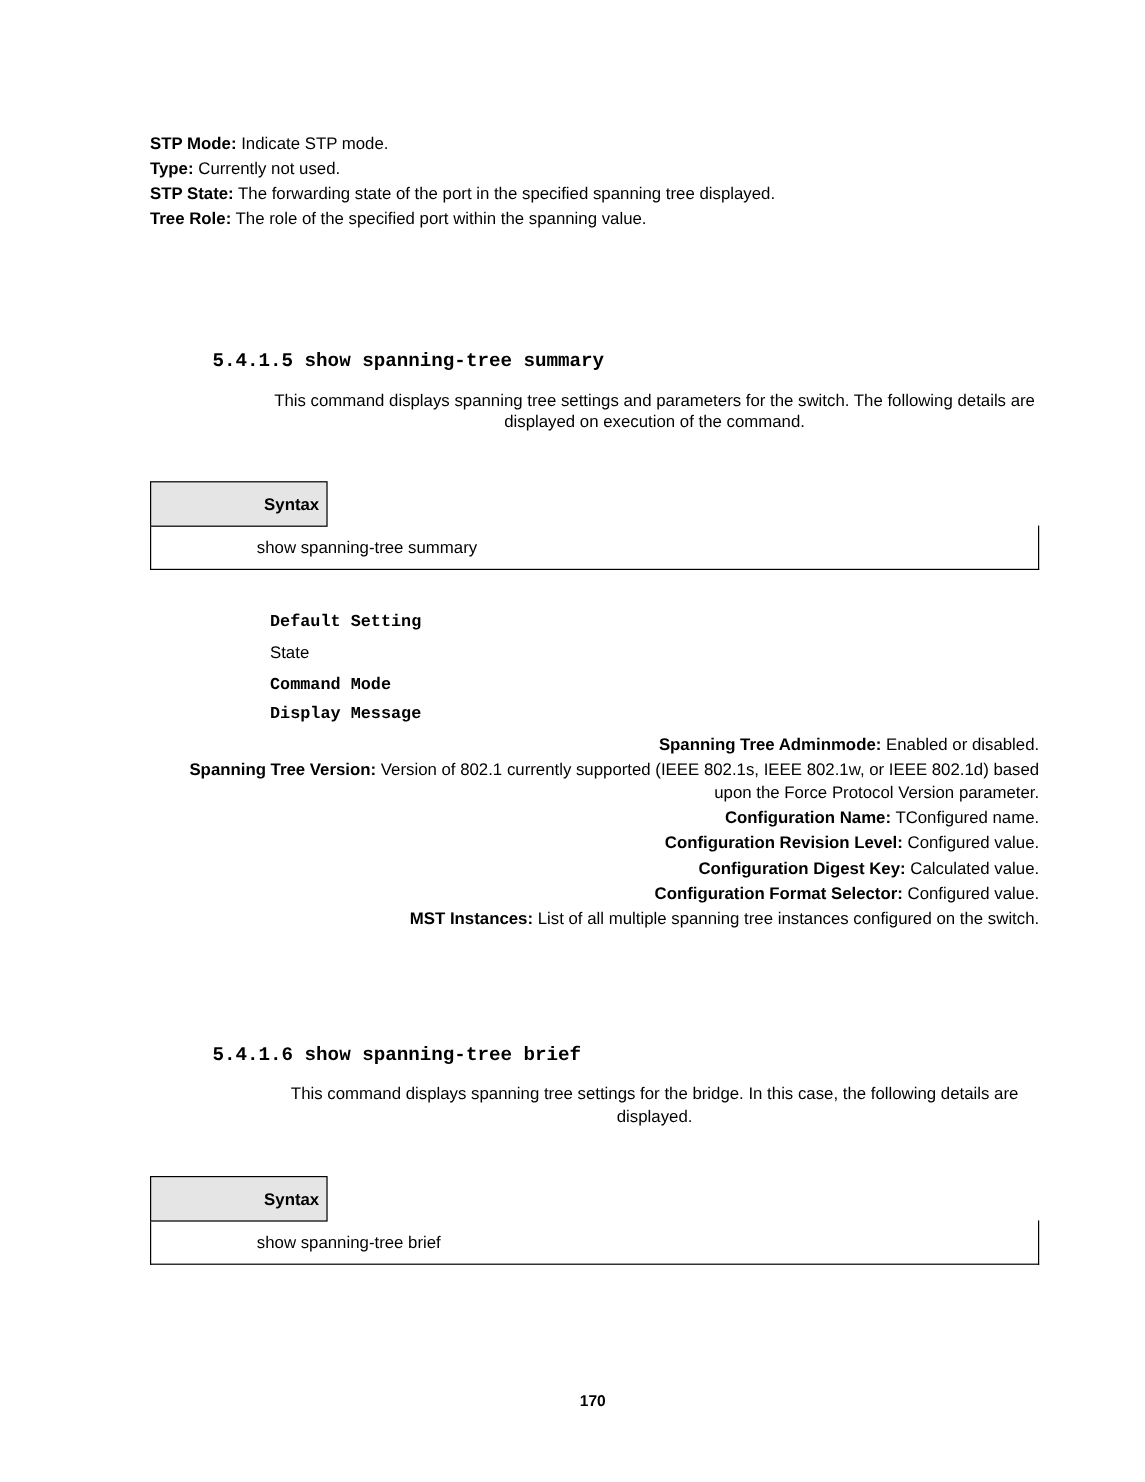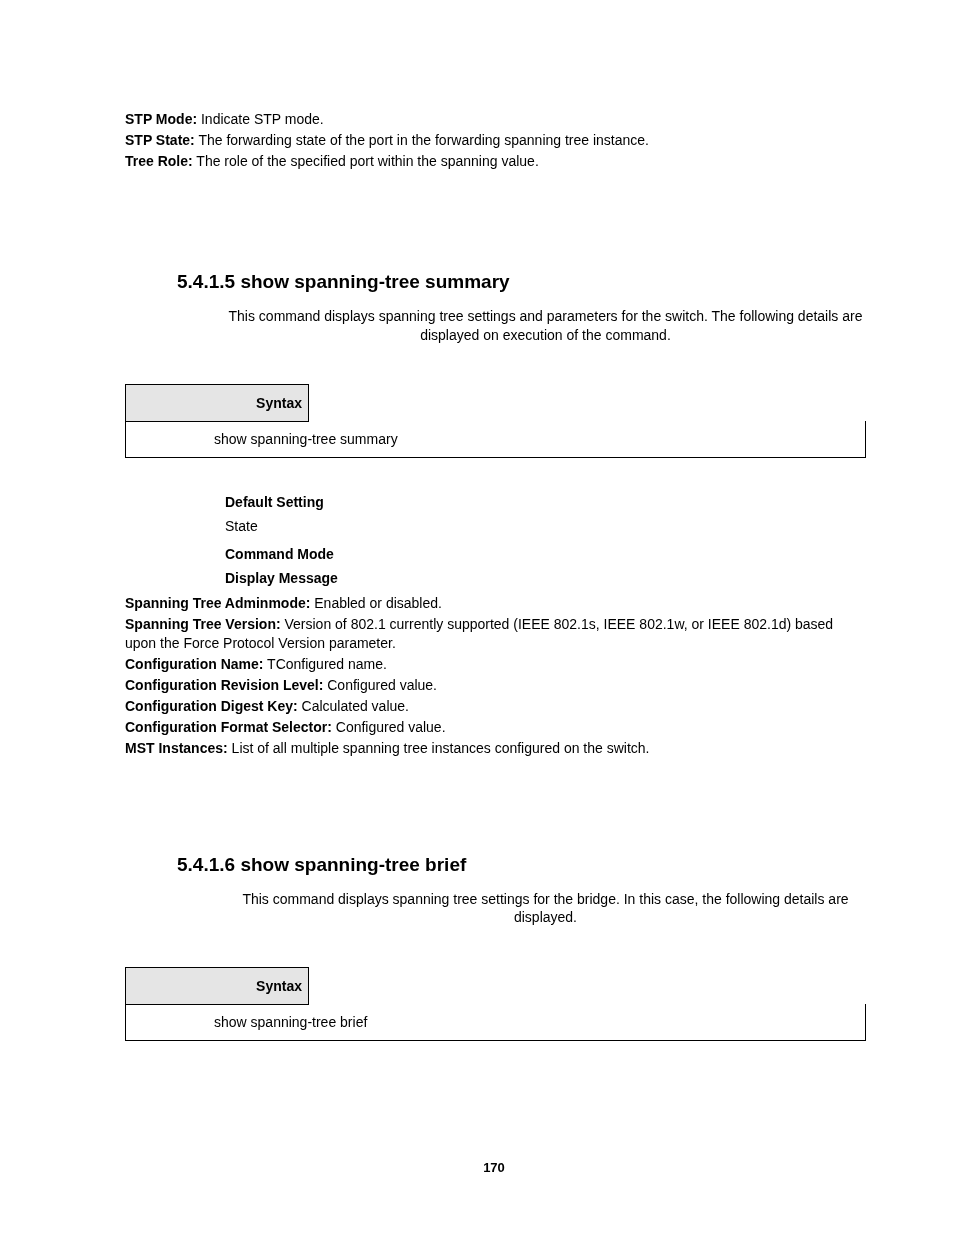--- a/index.html
+++ b/index.html
@@ -19,87 +19,91 @@
     position: relative;
   }
   .def-block {
     line-height: 1.35;
     margin-bottom: 100px;
   }
   .def-block p { margin: 0 0 2px 0; }
   .bold { font-weight: bold; }
 
   .section-heading {
-    font-size: 19px;
+    font-size: 16px;
     font-weight: bold;
     margin: 0 0 14px 52px;
+    font-family: Liberation Mono, monospace;
   }
   .section-desc {
     margin: 0 0 40px 100px;
     line-height: 1.35;
     text-align: center;
   }
 
   .syntax-box {
     margin: 0 0 36px 0;
   }
   .syntax-header {
     border: 1px solid #000;
     background: #e5e5e5;
     display: inline-block;
-    width: 184px;
+    width: 148px;
     padding: 10px 0;
     text-align: right;
     font-weight: bold;
     box-sizing: border-box;
     padding-right: 6px;
   }
   .syntax-body {
     border: 1px solid #000;
     border-top: none;
     padding: 10px 0 10px 88px;
     font-weight: normal;
     margin-top: -1px;
   }
 
   .sub-heading {
     font-weight: bold;
     margin: 0 0 8px 100px;
+    font-family: Liberation Mono, monospace;
   }
   .sub-value-indent {
     margin: 0 0 12px 100px;
   }
   .sub-value-left {
     margin: 0 0 12px 0;
   }
 
   .msg-block {
     line-height: 1.35;
     margin-bottom: 96px;
+    text-align: right;
   }
   .msg-block p { margin: 0 0 2px 0; }
 
   .page-number {
     position: absolute;
     bottom: 60px;
     left: 17px;
     width: 100%;
     text-align: center;
     font-weight: bold;
     font-size: 13px;
   }
 </style>
 </head>
 <body>
 
 <div class="page">
 
   <div class="def-block">
     <p><span class="bold">STP Mode:</span><span> Indicate STP mode.</span></p>
-    <p><span class="bold">STP State:</span><span> The forwarding state of the port in the forwarding spanning tree instance.</span></p>
+    <p><span class="bold">Type:</span><span> Currently not used.</span></p>
+    <p><span class="bold">STP State:</span><span> The forwarding state of the port in the specified spanning tree displayed.</span></p>
     <p><span class="bold">Tree Role:</span><span> The role of the specified port within the spanning value.</span></p>
   </div>
 
   <h3 class="section-heading">5.4.1.5 show spanning-tree summary</h3>
   <p class="section-desc">This command displays spanning tree settings and parameters for the switch. The following details are displayed on execution of the command.</p>
 
   <div class="syntax-box">
     <div class="syntax-header">Syntax</div>
     <div class="syntax-body">show spanning-tree summary</div>
   </div>

